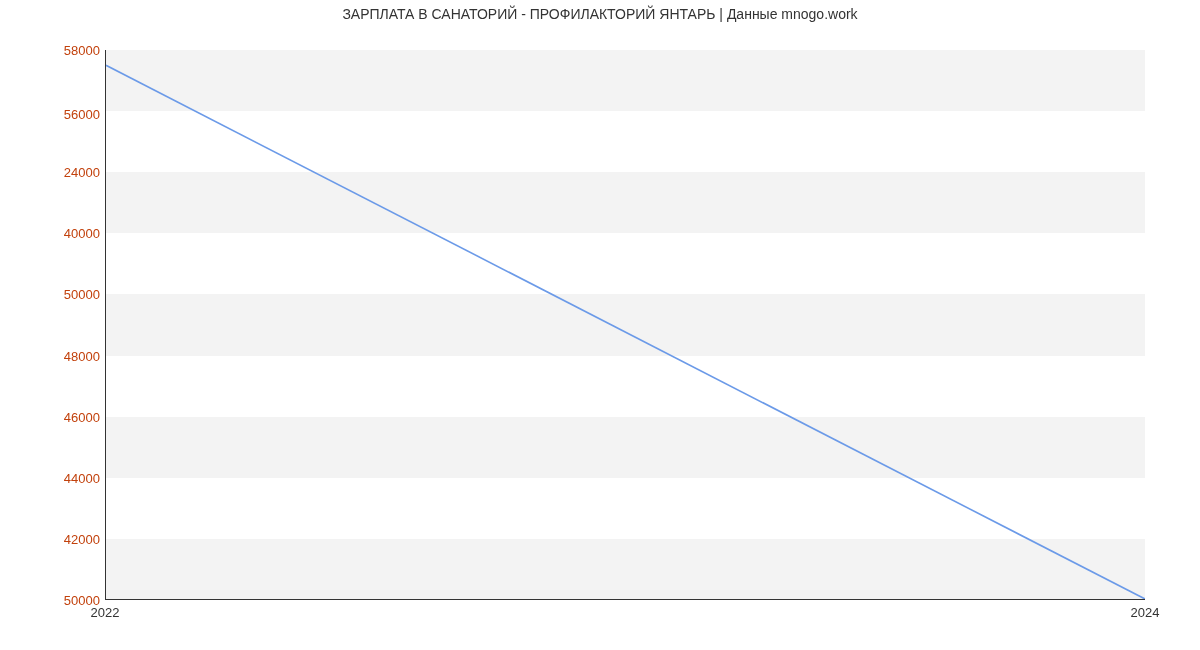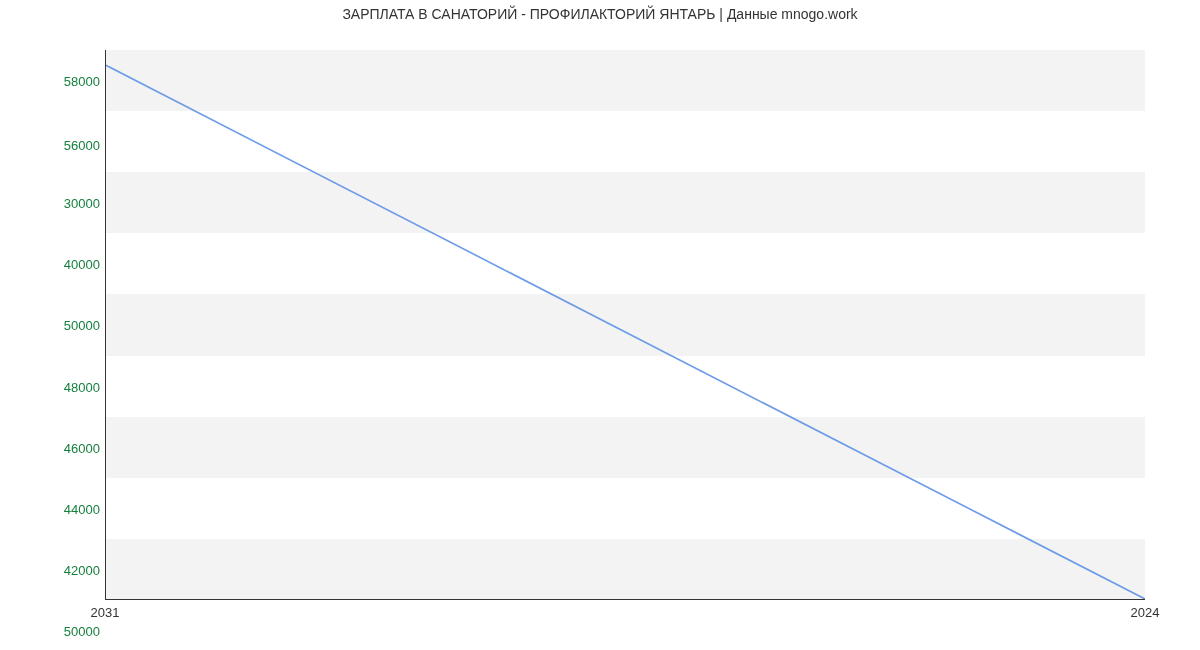--- a/index.html
+++ b/index.html
@@ -41,23 +41,22 @@
     left: 0;
     width: 100%;
     background: #f3f3f3;
   }
   .y-tick {
     position: absolute;
     right: 1100px;
     width: 55px;
     text-align: right;
     font-size: 13px;
-    color: #15803d;
+    color: #c2410c;
     transform: translateY(-50%);
-    margin-top: 31px;
   }
   .x-tick {
     position: absolute;
     top: 605px;
     font-size: 13px;
     color: #333;
     transform: translateX(-50%);
   }
   svg.line {
     position: absolute;
@@ -74,25 +73,25 @@
 
   <div class="title">ЗАРПЛАТА В САНАТОРИЙ - ПРОФИЛАКТОРИЙ ЯНТАРЬ | Данные mnogo.work</div>
 
   <div class="y-tick" style="top:600px">50000</div>
   <div class="y-tick" style="top:538.9px">42000</div>
   <div class="y-tick" style="top:477.8px">44000</div>
   <div class="y-tick" style="top:416.7px">46000</div>
   <div class="y-tick" style="top:355.6px">48000</div>
   <div class="y-tick" style="top:294.4px">50000</div>
   <div class="y-tick" style="top:233.3px">40000</div>
-  <div class="y-tick" style="top:172.2px">30000</div>
+  <div class="y-tick" style="top:172.2px">24000</div>
   <div class="y-tick" style="top:114px">56000</div>
   <div class="y-tick" style="top:50px">58000</div>
 
-  <div class="x-tick" style="left:105px">2031</div>
+  <div class="x-tick" style="left:105px">2022</div>
   <div class="x-tick" style="left:1145px">2024</div>
 
   <div class="plot">
 
     <div class="band" style="top:488.9px;height:61.11px"></div>
     <div class="band" style="top:366.7px;height:61.11px"></div>
     <div class="band" style="top:244.4px;height:61.11px"></div>
     <div class="band" style="top:122.2px;height:61.11px"></div>
     <div class="band" style="top:0px;height:61.11px"></div>
 

